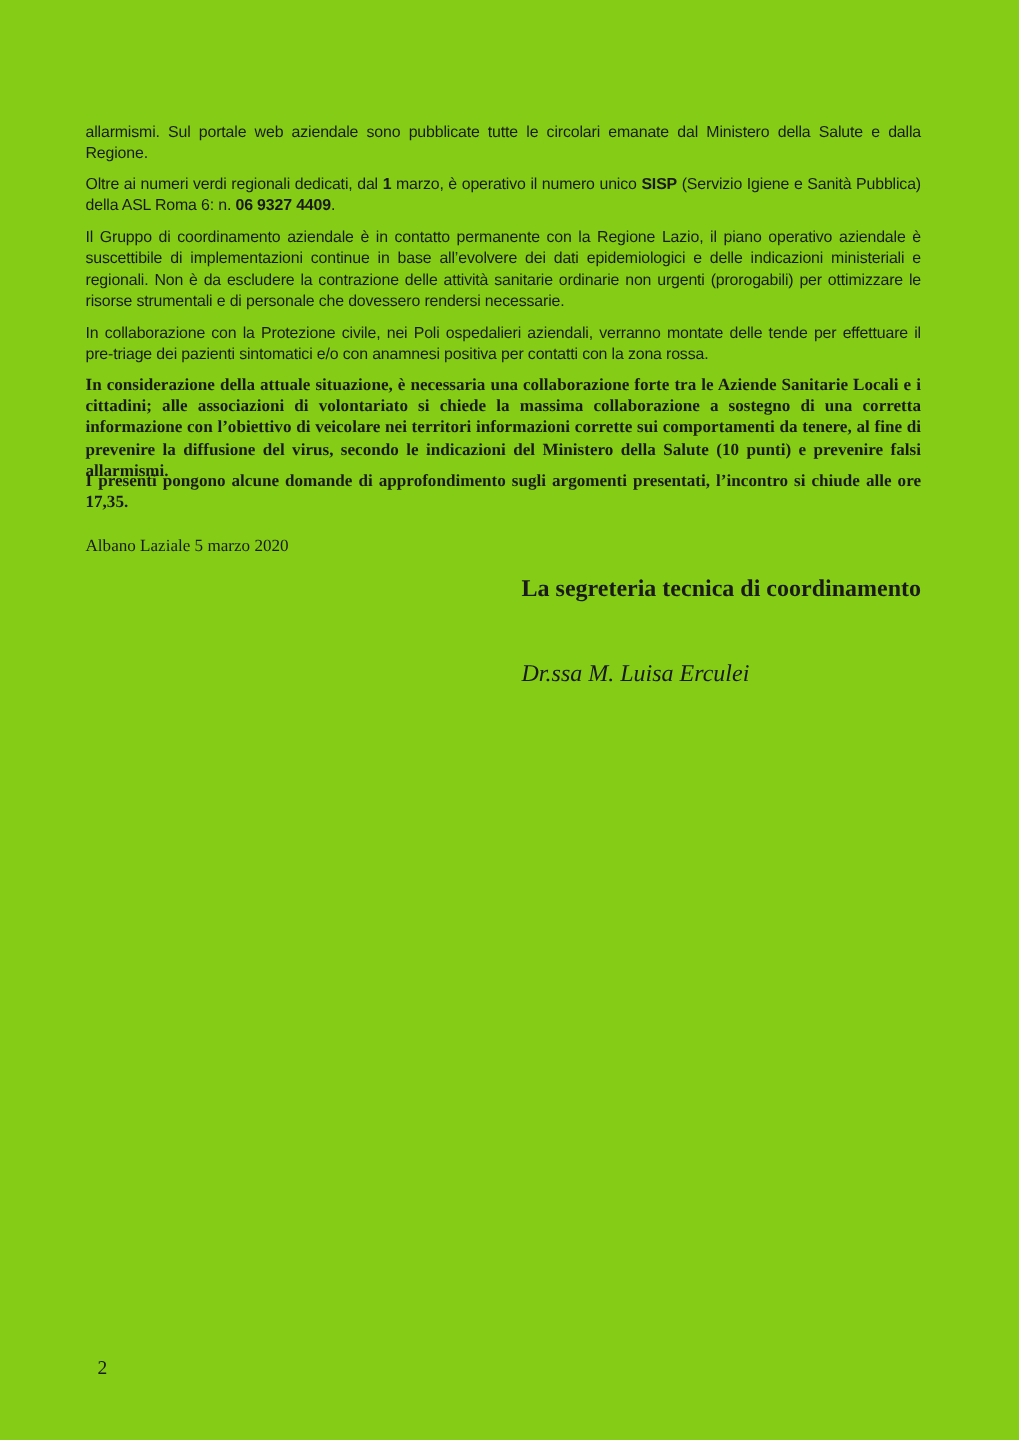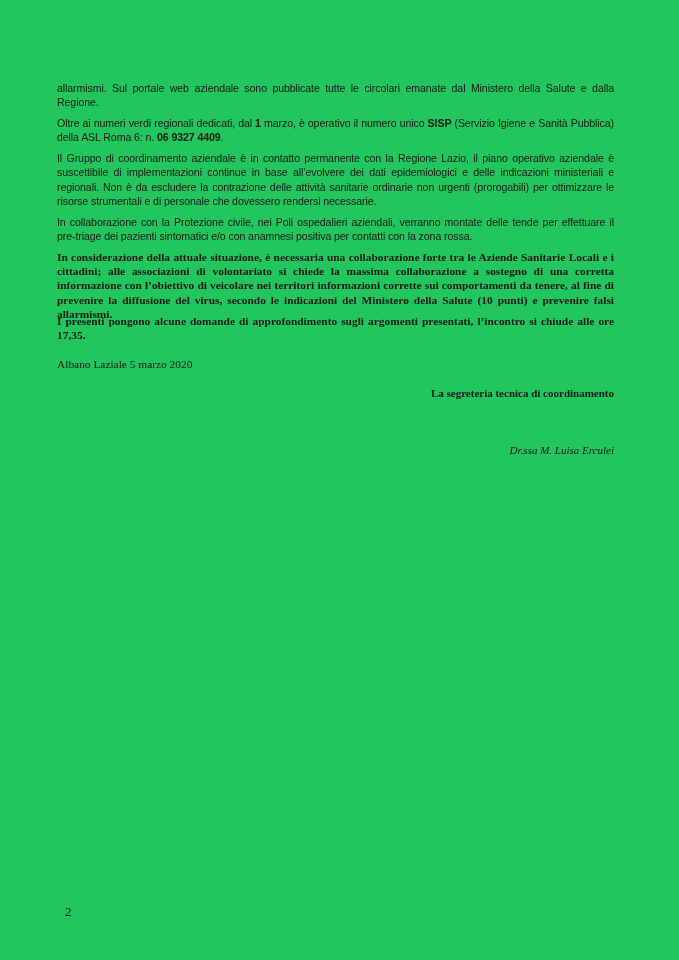--- a/index.html
+++ b/index.html
@@ -1,29 +1,29 @@
 <!DOCTYPE html>
 <html><head>
 <meta charset="utf-8">
 <style>
   html, body { margin: 0; padding: 0; background: #ffffff; }
   body { width: 679px; height: 960px; position: relative; overflow: hidden; }
-  .page { position: absolute; left: 0; top: 0; width: 679px; height: 960px; background: #22c55e; }
+  .page { position: absolute; left: 0; top: 0; width: 679px; height: 960px; background: #84cc16; }
   .text-block { position: absolute; left: 57px; width: 557px; color: #1a1a1a; }
   .calibri { font-family: "Liberation Sans", sans-serif; font-size: 10.6px; line-height: 14.4px; text-align: justify; letter-spacing: -0.1px; }
   .times { font-family: "Liberation Serif", serif; font-size: 11.4px; line-height: 14.2px; text-align: justify; font-weight: bold; }
   p { margin: 0; }
   .p1 { top: 81px; }
   .p2 { top: 116px; }
   .p3 { top: 151px; }
   .p4 { top: 215px; }
   .p5 { top: 250px; }
   .p6 { top: 314px; }
   .place-date { position: absolute; left: 57px; top: 358px; font-family: "Liberation Serif", serif; font-size: 11.4px; color: #1a1a1a; text-align: right; }
-  .signature { position: absolute; right: 65px; top: 386px; text-align: right; font-family: "Liberation Serif", serif; font-size: 11px; line-height: 14.5px; color: #1a1a1a; }
+  .signature { position: absolute; right: 65px; top: 386px; font-family: "Liberation Serif", serif; font-size: 16px; line-height: 14.5px; color: #1a1a1a; }
   .signature .role { font-weight: bold; }
   .signature .name { font-style: italic; margin-top: 42px; }
   .page-number { position: absolute; left: 65px; top: 904px; font-family: "Liberation Serif", serif; font-size: 13px; color: #1a1a1a; }
   b { font-weight: bold; }
 </style>
 </head>
 <body>
 
 <div class="page">
 

